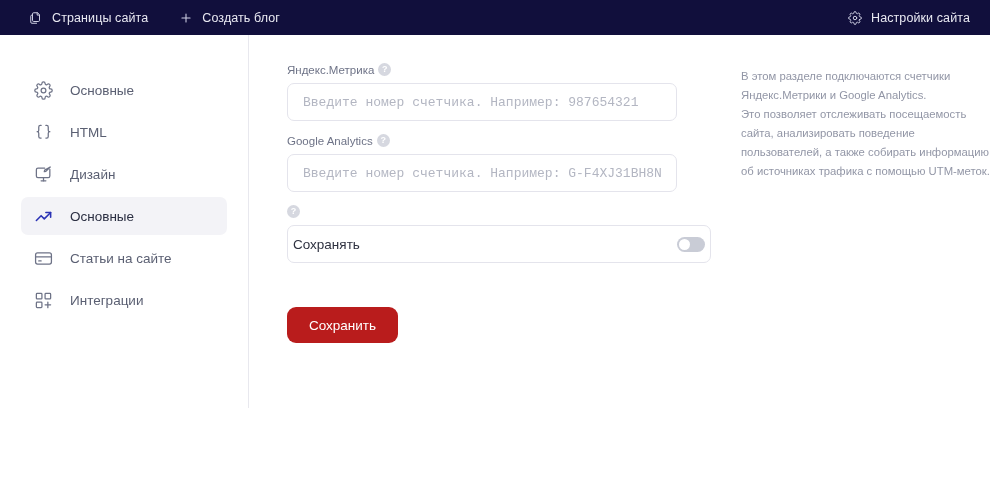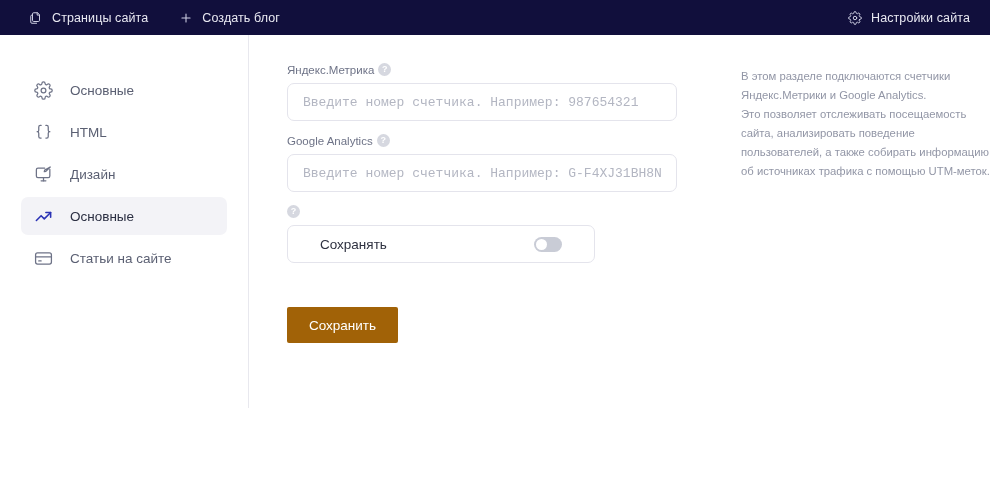--- a/index.html
+++ b/index.html
@@ -106,26 +106,26 @@
     background: #fff;
     padding: 0 15px;
     font-family: Liberation Mono, monospace;
     font-size: 13px;
     color: #2e3140;
     outline: none;
   }
   .text-input::placeholder { color: #b3b6c2; }
 
   .toggle-row {
-    width: 308px; height: 38px;
+    width: 424px; height: 38px;
     border: 1px solid #e4e4ec;
     border-radius: 7px;
     background: #fff;
     display: flex; align-items: center;
-    padding: 0 32px;
+    padding: 0 5px;
   }
   .toggle-label { font-size: 13.5px; color: #2e3140; }
   .switch {
     margin-left: auto;
     width: 28px; height: 15px;
     border-radius: 8px;
     background: #c9ccd6;
     position: relative;
     cursor: pointer;
     flex: 0 0 28px;
@@ -133,24 +133,24 @@
   .switch .knob {
     position: absolute; top: 2px; left: 2px;
     width: 11px; height: 11px; border-radius: 50%;
     background: #ffffff;
   }
 
   .save-btn {
     margin-top: 31px;
     height: 36px;
     padding: 0 22px;
-    background: #a16207;
+    background: #b91c1c;
     color: #ffffff;
     border: none;
-    border-radius: 2px;
+    border-radius: 9px;
     font-family: inherit;
     font-size: 13.5px;
     cursor: pointer;
   }
 
   
   .help-col {
     position: absolute; left: 492px; top: 32px;
     width: 250px;
   }
@@ -254,20 +254,31 @@
         <svg width="19" height="19" viewBox="0 0 24 24" fill="none" stroke="currentColor" stroke-width="1.6" stroke-linecap="round" stroke-linejoin="round">
           <rect x="2" y="5" width="20" height="14" rx="2.5"></rect>
           <path d="M2 10h20"></path>
             <path d="M6 15h3"></path>
         </svg>
       </span>
       <span>Статьи на сайте</span>
     </div>
 
 
+    <div class="nav-item">
+      <span class="nav-ico">
+        <svg width="19" height="19" viewBox="0 0 24 24" fill="none" stroke="currentColor" stroke-width="1.6" stroke-linecap="round" stroke-linejoin="round">
+          <rect x="3" y="3" width="7" height="7" rx="1"></rect>
+          <rect x="14" y="3" width="7" height="7" rx="1"></rect>
+          <rect x="3" y="14" width="7" height="7" rx="1"></rect>
+          <path d="M17.5 14v7M14 17.5h7"></path>
+        </svg>
+      </span>
+      <span>Интеграции</span>
+    </div>
 
   </nav>
 
   <div class="main">
 
     <div class="form-col">
 
       
       <div class="field">
         <div class="field-label">

